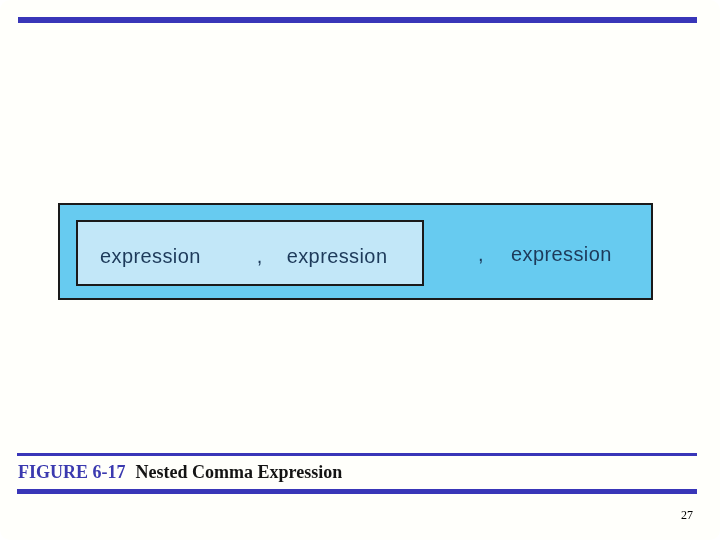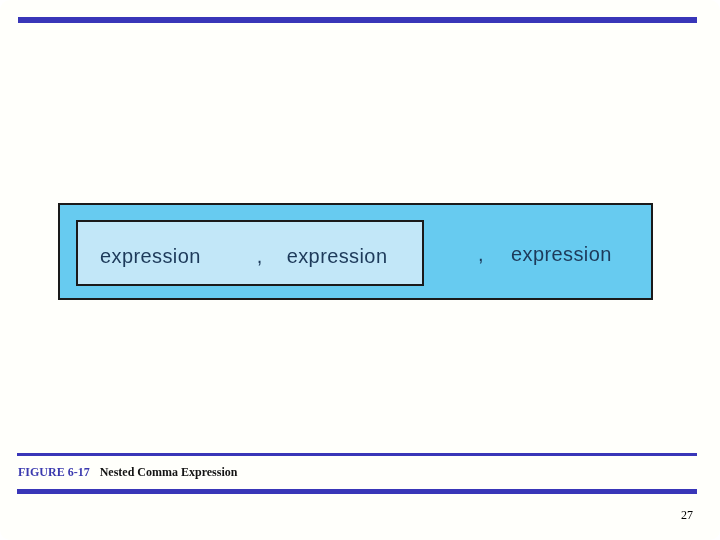--- a/index.html
+++ b/index.html
@@ -65,21 +65,21 @@
     width: 680px;
     background: #3936b8;
   }
   .rule-top { top: 453px; height: 3px; }
   .rule-bottom { top: 489px; height: 5px; }
   .caption {
     position: absolute;
     left: 18px; top: 461px;
     font-family: "Liberation Serif", serif;
     font-weight: bold;
-    font-size: 12px;
+    font-size: 18px;
     line-height: 22px;
     white-space: nowrap;
   }
   .fig-label { color: #3b3aaf; margin-right: 10px; }
   .fig-title { color: #141414; }
   .page-number {
     position: absolute;
     left: 681px; top: 508px;
     font-family: "Liberation Serif", serif;
     font-size: 12px;

